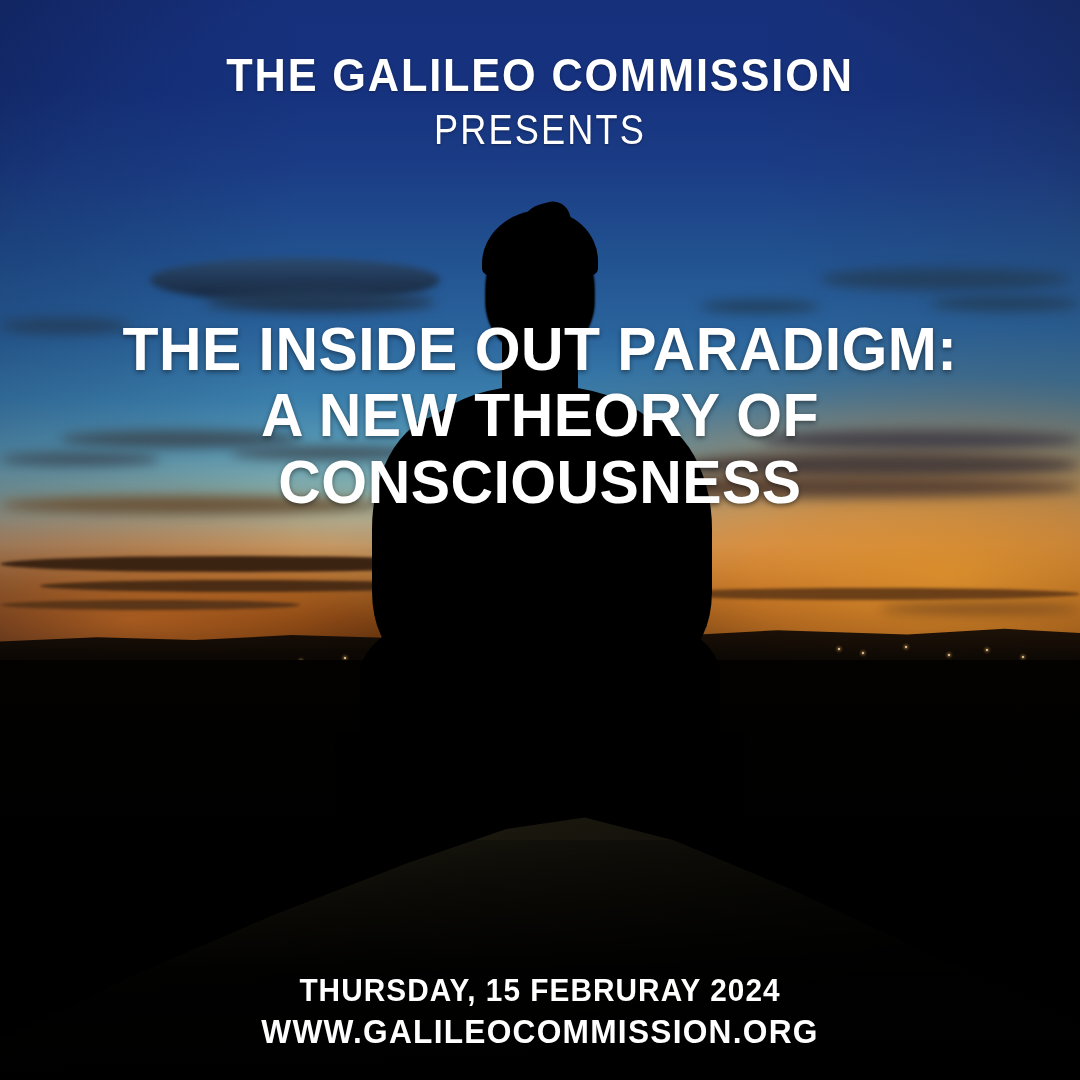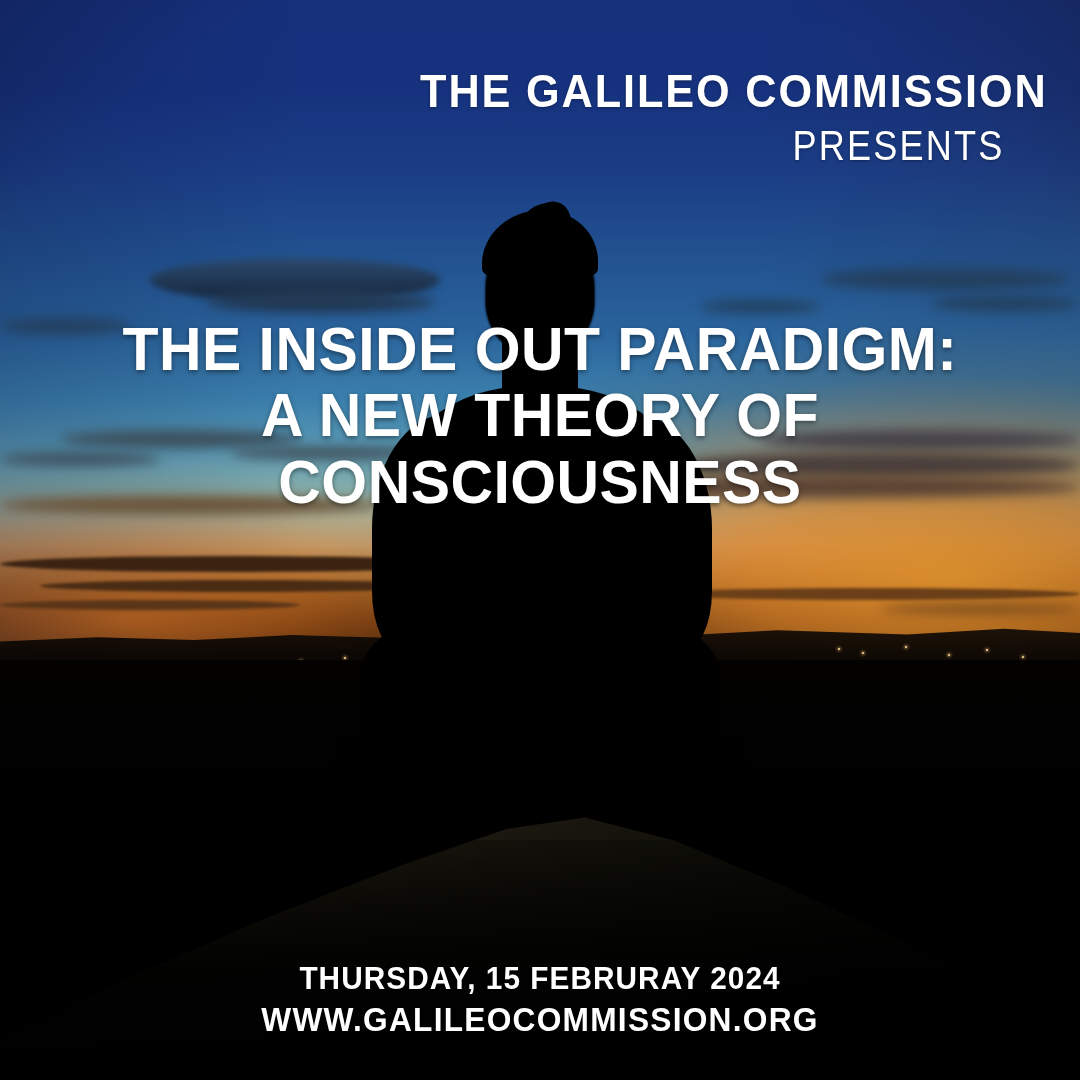--- a/index.html
+++ b/index.html
@@ -234,22 +234,22 @@
     top: 520px;
     height: 160px;
     background: #000;
     filter: blur(2px);
   }
 
   
   .header-block {
     position: absolute;
     left: 0; right: 0;
-    top: 68px;
-    text-align: right;
+    top: 52px;
+    text-align: center;
     z-index: 40;
   }
   .org-name {
     font-family: "Liberation Sans Narrow", "Liberation Sans", sans-serif;
     font-weight: 700;
     font-size: 46px;
     letter-spacing: 2.0px;
     color: #ffffff;
     line-height: 1.04;
     transform: scaleX(0.94);
@@ -465,21 +465,21 @@
     color: #ffffff;
     letter-spacing: 0.5px;
     white-space: nowrap;
     transform: scaleX(0.97);
     text-shadow: 0 2px 8px rgba(0,0,0,0.6);
   }
 
   .footer-block {
     position: absolute;
     left: 0; right: 0;
-    bottom: 40px;
+    bottom: 28px;
     text-align: center;
     z-index: 40;
   }
   .footer-date {
     font-family: "Liberation Sans Narrow", "Liberation Sans", sans-serif;
     font-weight: 700;
     font-size: 31px;
     letter-spacing: 1.1px;
     color: #ffffff;
     transform: scaleX(0.96);

